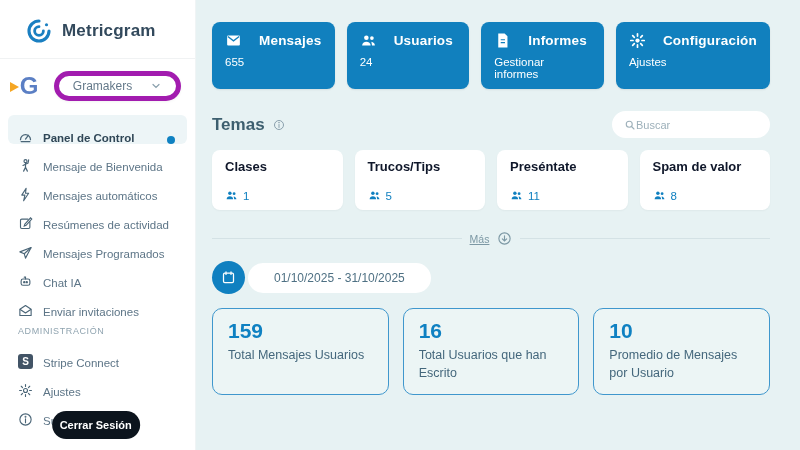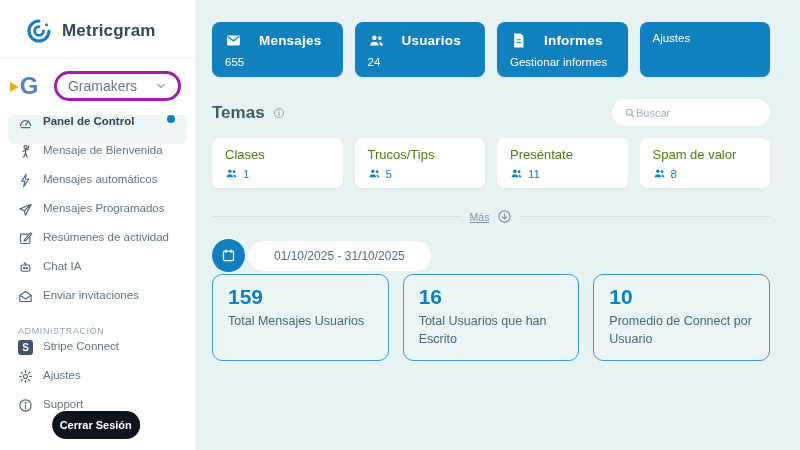--- a/index.html
+++ b/index.html
@@ -9,25 +9,25 @@
   
   .sidebar { width:196px; min-width:196px; height:450px; background:#ffffff; position:relative; border-right:1px solid #f0f4f5; }
   .logo-row { display:flex; align-items:center; gap:8px; padding:16px 0 12px 24px; border-bottom:1px solid #f0f2f3; }
   .logo-icon { width:30px; height:30px; }
   .logo-text { font-size:17px; font-weight:bold; color:#32495c; letter-spacing:.2px;text-align:right; }
 
   .workspace-row { display:flex; align-items:center; gap:8px; padding:10px 14px 8px 12px; }
   .avatar-g { position:relative; width:34px; height:34px; display:flex; align-items:center; justify-content:center; }
   .g-letter { font-size:24px; font-weight:bold; color:#5b7fc4; line-height:1; }
   .g-accent { position:absolute; left:-2px; top:13px; width:0; height:0; border-top:5px solid transparent; border-bottom:5px solid transparent; border-left:9px solid #f5a623; }
-  .workspace-pill { flex:1; height:30px; border:3px solid #a21caf; box-shadow:0 1px 3px rgba(0,0,0,.05); border-radius:16px; display:flex; align-items:center; justify-content:center; gap:18px; color:#64798a; font-size:14px; background:#fff; cursor:pointer; }
+  .workspace-pill { flex:1; height:30px; border:5px solid #a21caf; box-shadow:0 1px 3px rgba(0,0,0,.05); border-radius:16px; display:flex; align-items:center; justify-content:center; gap:18px; color:#64798a; font-size:12px; background:#fff; cursor:pointer; }
   .workspace-pill svg { width:12px; height:12px; color:#8aa0ad; }
 
   .nav { margin-top:4px; }
-  .nav-item { display:flex; align-items:flex-start; gap:10px; height:29px; margin:0 8px; padding:0 10px; border-radius:6px; color:#5d7587; font-size:11.5px; cursor:pointer; position:relative; }
+  .nav-item { display:flex; align-items:flex-end; gap:10px; height:29px; margin:0 8px; padding:0 10px; border-radius:6px; color:#5d7587; font-size:11.5px; cursor:pointer; position:relative; }
   .nav-item svg { width:15px; height:15px; color:#4a6577; flex-shrink:0; }
   .nav-item.active { background:#edf5f7; color:#2f4656; font-weight:bold; }
   .nav-item .dot { position:absolute; right:12px; width:8px; height:8px; border-radius:50%; background:#0f81c2; }
   .section-label { font-size:9px; letter-spacing:.6px; color:#90a4b0; padding:8px 18px 4px; }
   .stripe-badge { width:15px; height:15px; background:#425466; border-radius:3px; color:#fff; font-size:10px; font-weight:bold; display:flex; align-items:center; justify-content:center; flex-shrink:0; }
   .logout-btn { position:absolute; left:50%; transform:translateX(-52%); bottom:11px; background:#0c141d; color:#fff; border:none; border-radius:16px; font-size:11px; font-weight:bold; padding:8px 8px; cursor:pointer; font-family:inherit; }
 
   
   .main { flex:1; padding:22px 30px 0 16px; }
 
@@ -42,34 +42,34 @@
   .topics-title-wrap { display:flex; align-items:center; gap:8px; }
   .topics-title { font-size:17px; font-weight:bold; color:#3d5f6f; }
   .info-icon svg { width:12px; height:12px; color:#8aa0ad; display:block; cursor:pointer; }
   .search-pill { width:158px; height:27px; background:#fff; border-radius:15px; display:flex; align-items:center; padding:8px 12px; }
   .search-pill svg { width:12px; height:12px; color:#9db0ba; flex-shrink:0; }
   .search-pill input { border:none; outline:none; width:100%; font-size:11px; color:#5d7587; background:transparent; font-family:inherit; }
   .search-pill input::placeholder { color:#9db0ba; }
 
   .topic-row { display:flex; gap:12px; margin-top:12px; }
   .topic-card { flex:1; background:#fff; border-radius:8px; padding:9px 13px 8px; cursor:pointer; box-shadow:0 1px 2px rgba(0,0,0,.04); }
-  .topic-title { font-size:13px; font-weight:normal; color:#4d7c0f; margin-bottom:5px; white-space:nowrap; }
+  .topic-title { font-size:13px; font-weight:bold; color:#0f172a; margin-bottom:15px; white-space:nowrap; }
   .topic-count { display:flex; align-items:center; gap:5px; color:#1080c0; font-size:11.5px; }
   .topic-count svg { width:13px; height:13px; }
 
   .more-divider { display:flex; align-items:center; gap:8px; margin:21px 0 15px; color:#7c98a4; font-size:10.5px;text-decoration:underline; }
   .more-divider::before, .more-divider::after { content:""; flex:1; border-top:1px solid #d4e2e5; }
   .more-divider svg { width:15px; height:15px; color:#7c98a4; cursor:pointer; }
 
   .date-row { display:flex; align-items:center; gap:3px; }
   .cal-btn { width:33px; height:33px; border-radius:50%; background:#1080c0; border:none; display:flex; align-items:center; justify-content:center; cursor:pointer; }
   .cal-btn svg { width:15px; height:15px; }
   .date-pill { background:#fff; border-radius:16px; padding:8px 26px; font-size:12px; color:#4e7083; cursor:pointer; }
 
-  .stats-row { display:flex; gap:14px; margin-top:2px; }
+  .stats-row { display:flex; gap:14px; margin-top:14px; }
   .stat-card { flex:1; border:1.5px solid #3f97cd; border-radius:10px; padding:10px 15px; height:87px; background:rgba(255,255,255,.22); }
   .stat-value { font-size:21px; font-weight:bold; color:#0f81c2; margin-bottom:3px; }
   .stat-label { font-size:12.5px; color:#44677c; line-height:1.45; }
 </style>
 </head>
 <body>
 
 <aside class="sidebar">
 
   <div class="logo-row">
@@ -111,32 +111,32 @@
         </svg>
       <span>Mensaje de Bienvenida</span>
     </div>
     <div class="nav-item">
       <svg viewBox="0 0 24 24" fill="none" stroke="currentColor" stroke-width="1.8" stroke-linejoin="round">
           <path d="M13 2 6 13h5l-2 9 8-12h-5l1-8z"></path>
         </svg>
       <span>Mensajes automáticos</span>
     </div>
     <div class="nav-item">
+      <svg viewBox="0 0 24 24" fill="none" stroke="currentColor" stroke-width="1.8" stroke-linecap="round">
+          <path d="M16 5H6a2 2 0 0 0-2 2v11a2 2 0 0 0 2 2h11a2 2 0 0 0 2-2v-9"></path>
+          <path d="m11 13 9-10 2 2-9 10-3 1z"></path>
+        </svg>
+      <span>Resúmenes de actividad</span>
+    </div>
+    <div class="nav-item">
       <svg viewBox="0 0 24 24" fill="none" stroke="currentColor" stroke-width="1.8" stroke-linejoin="round">
           <path d="M21 4 3 11l7 3 2 7 9-17z"></path>
           <path d="m10 14 11-10"></path>
         </svg>
       <span>Mensajes Programados</span>
-    </div>
-    <div class="nav-item">
-      <svg viewBox="0 0 24 24" fill="none" stroke="currentColor" stroke-width="1.8" stroke-linecap="round">
-          <path d="M16 5H6a2 2 0 0 0-2 2v11a2 2 0 0 0 2 2h11a2 2 0 0 0 2-2v-9"></path>
-          <path d="m11 13 9-10 2 2-9 10-3 1z"></path>
-        </svg>
-      <span>Resúmenes de actividad</span>
     </div>
     <div class="nav-item">
       <svg viewBox="0 0 24 24" fill="none" stroke="currentColor" stroke-width="1.8" stroke-linecap="round">
           <rect x="5" y="8" width="14" height="10" rx="3"></rect>
           <circle cx="10" cy="13" r="1" fill="currentColor"></circle>
           <circle cx="14" cy="13" r="1" fill="currentColor"></circle>
           <path d="M12 8V5h-2"></path>
         </svg>
       <span>Chat IA</span>
     </div>
@@ -203,20 +203,27 @@
       <div class="t-row">
         <svg viewBox="0 0 24 24">
             <path d="M6 2h9l4 4v16H6z" fill="#fff"></path>
             <path d="M9.5 11h6M9.5 15h6" stroke="#1180be" stroke-width="1.6"></path>
           </svg>
         <span class="t-title">Informes</span>
       </div>
       <div class="t-sub">Gestionar informes</div>
     </div>
     <div class="summary-card">
+      <div class="t-row">
+        <svg viewBox="0 0 24 24" fill="none" stroke="#fff" stroke-width="2.4" stroke-linecap="round">
+            <circle cx="12" cy="12" r="3" fill="#fff" stroke="none"></circle>
+            <path d="M12 2.5v3.2M12 18.3v3.2M2.5 12h3.2M18.3 12h3.2M5.2 5.2l2.3 2.3M16.5 16.5l2.3 2.3M18.8 5.2l-2.3 2.3M7.5 16.5l-2.3 2.3"></path>
+          </svg>
+        <span class="t-title">Configuración</span>
+      </div>
       <div class="t-sub">Ajustes</div>
     </div>
   </div>
 
   <div class="topics-head">
     <div class="topics-title-wrap">
       <span class="topics-title">Temas</span>
       <span class="info-icon">
         <svg viewBox="0 0 24 24" fill="none" stroke="currentColor" stroke-width="2">
             <circle cx="12" cy="12" r="9"></circle>
@@ -307,17 +314,17 @@
     <div class="stat-card">
       <div class="stat-value">159</div>
       <div class="stat-label">Total Mensajes Usuarios</div>
     </div>
     <div class="stat-card">
       <div class="stat-value">16</div>
       <div class="stat-label">Total Usuarios que han Escrito</div>
     </div>
     <div class="stat-card">
       <div class="stat-value">10</div>
-      <div class="stat-label">Promedio de Connect por Usuario</div>
+      <div class="stat-label">Promedio de Mensajes por Usuario</div>
     </div>
   </div>
 
 </main>
 
 </body></html>

